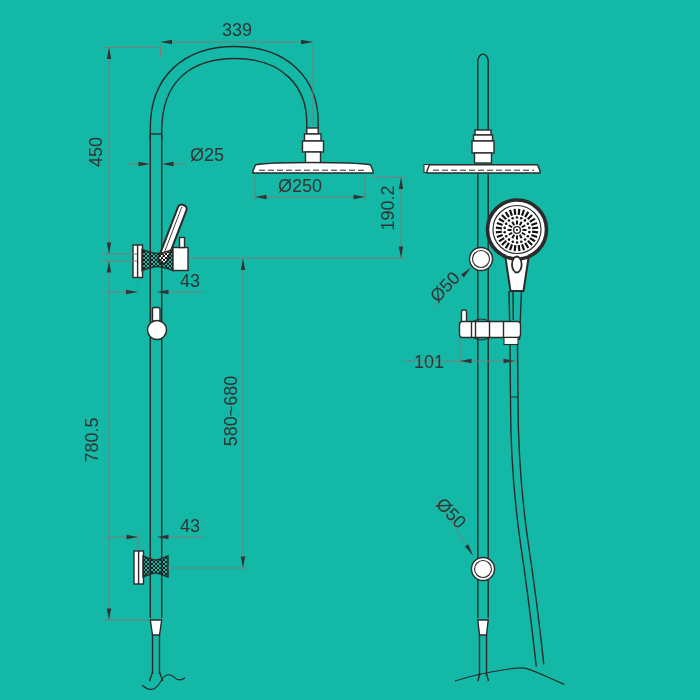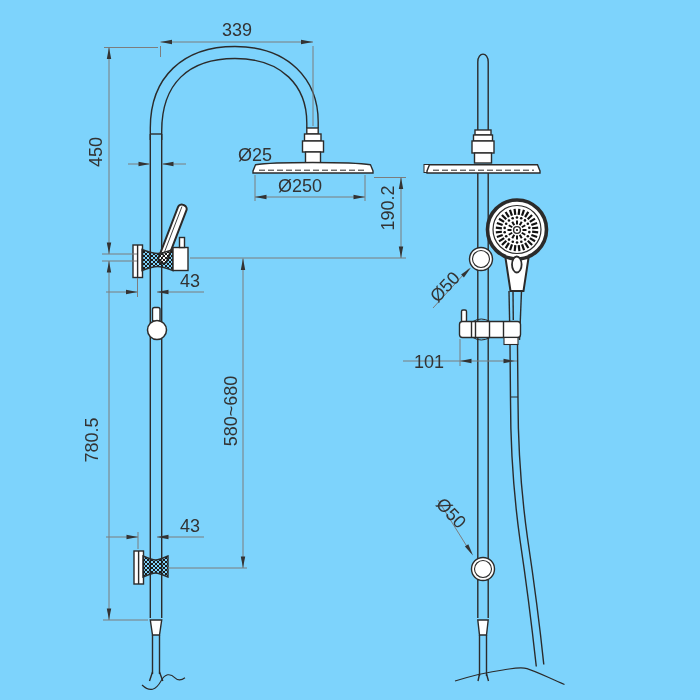--- a/index.html
+++ b/index.html
@@ -1,16 +1,16 @@
 <!DOCTYPE html>
 <html><head>
 <meta charset="utf-8">
 <style>
   html,body{margin:0;padding:0;background:#fff;}
-  #stage{position:relative;width:700px;height:700px;background:#7dd3fc;overflow:hidden;
+  #stage{position:relative;width:700px;height:700px;background:#14b8a6;overflow:hidden;
          font-family:"Liberation Sans",sans-serif;}
   #stage svg{position:absolute;left:0;top:0;}
   .dim-text{position:absolute;font-size:18px;line-height:1;color:#333;white-space:nowrap;
             transform:translate(-50%,-50%);letter-spacing:0px;}
   .r270{transform:translate(-50%,-50%) rotate(-90deg);}
   .rm47{transform:translate(-50%,-50%) rotate(-47deg);}
   .r47{transform:translate(-50%,-50%) rotate(47deg);}
 </style>
 </head>
 <body>
@@ -266,21 +266,21 @@
     <polygon points="157,537 168.5,534.8 168.5,539.2"></polygon>
     <polygon points="460,361 471.5,358.8 471.5,363.2"></polygon>
     <polygon points="515,361 503.5,358.8 503.5,363.2"></polygon>
     <polygon points="471,267.5 463.9,277.4 461.1,274.6"></polygon>
     <polygon points="473,555.5 468.3,544.3 464.9,546.5"></polygon>
   </g>
 </svg>
 
 <span class="dim-text" style="left:237px;top:30px;">339</span>
 <span class="dim-text r270" style="left:96px;top:152px;">450</span>
-<span class="dim-text" style="left:207px;top:155px;margin-left:48px;">Ø25</span>
+<span class="dim-text" style="left:207px;top:155px;">Ø25</span>
 <span class="dim-text" style="left:300px;top:186px;">Ø250</span>
 <span class="dim-text r270" style="left:388px;top:208px;">190.2</span>
 <span class="dim-text" style="left:190px;top:281px;">43</span>
 <span class="dim-text r270" style="left:92px;top:440px;">780.5</span>
 <span class="dim-text r270" style="left:231px;top:411px;">580~680</span>
 <span class="dim-text" style="left:190px;top:526px;">43</span>
 <span class="dim-text" style="left:429px;top:362px;">101</span>
 <span class="dim-text rm47" style="left:445px;top:287px;">Ø50</span>
 <span class="dim-text r47" style="left:451px;top:513px;">Ø50</span>
 

